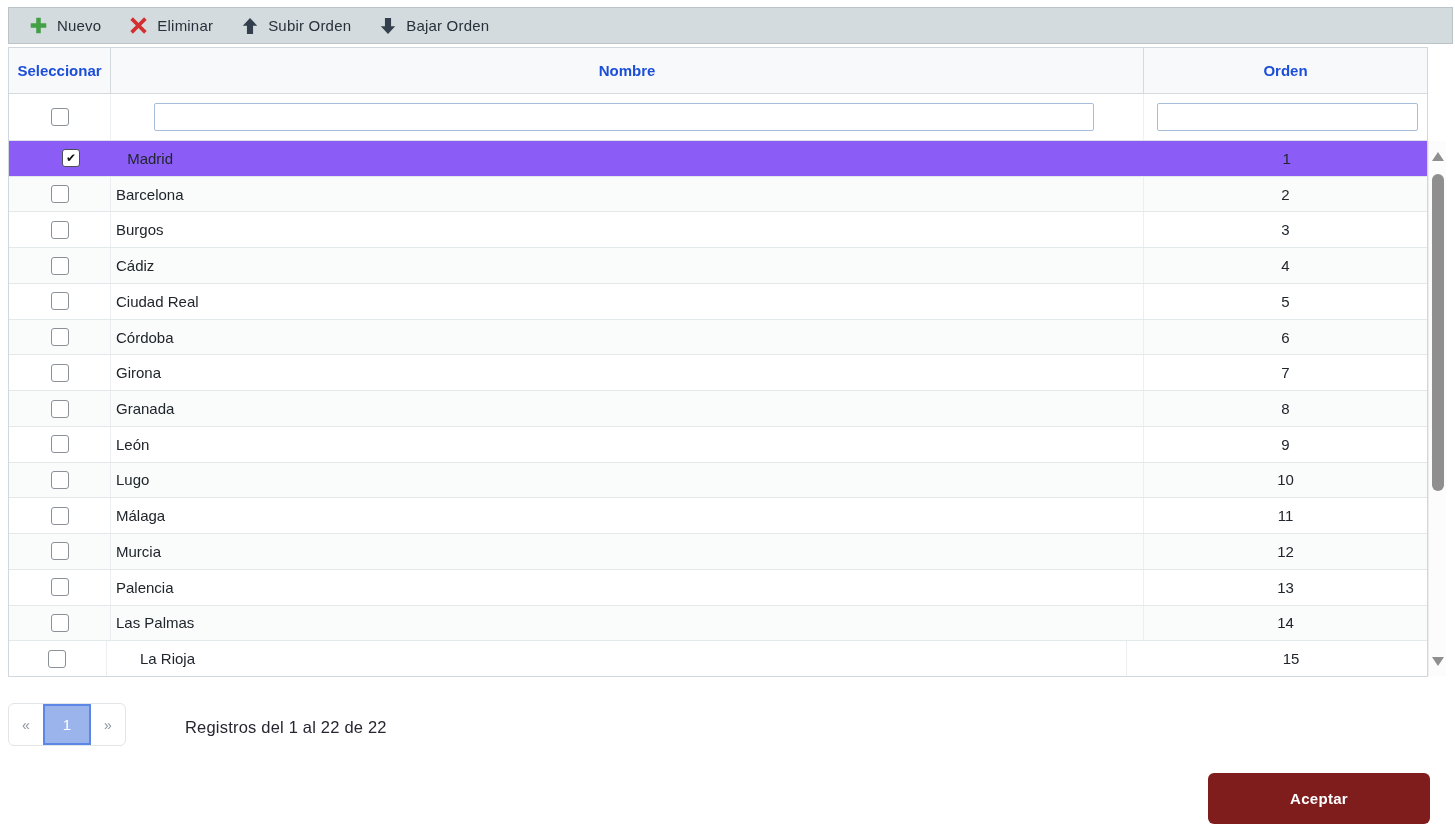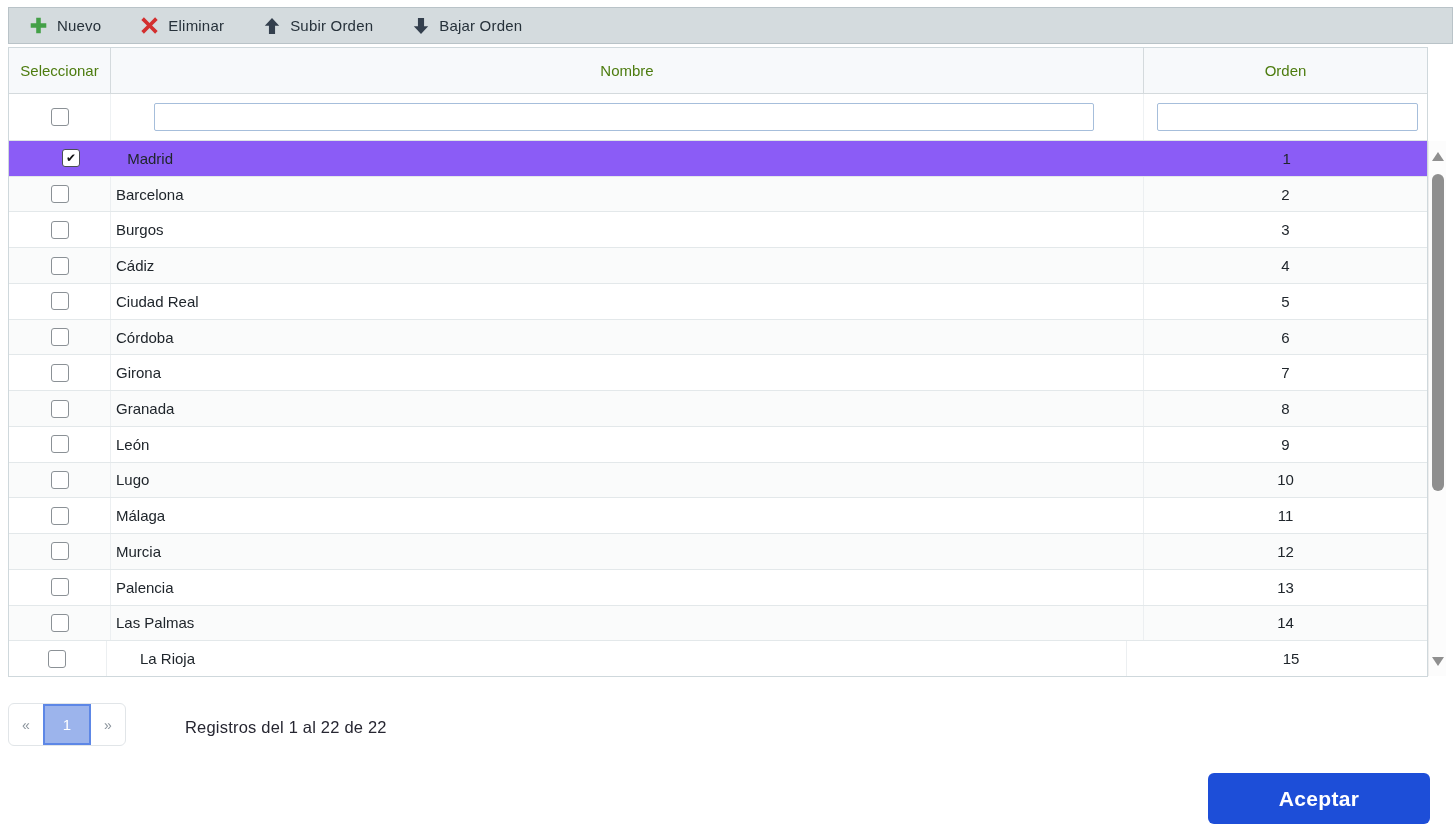--- a/index.html
+++ b/index.html
@@ -7,38 +7,38 @@
     width:1455px; height:831px; position:relative; overflow:hidden;
     background:#ffffff;
     font-family:"Liberation Sans", sans-serif;
     color:#20262c;
   }
 
   
   .toolbar {
     position:absolute; left:8px; top:7px; width:1437px; height:35px;
     background:#d4dbde; border:1px solid #b9c3c8;
-    display:flex; align-items:center; padding-left:6px; box-sizing:content-box;gap:11px;
+    display:flex; align-items:center; padding-left:6px; box-sizing:content-box;
   }
   .tb-btn {
     display:flex; align-items:center; gap:9px;
     padding:0 14px; height:100%; cursor:pointer;
     font-size:15px; color:#26313a; letter-spacing:.2px;
   }
   .tb-ico { display:flex; align-items:center; }
 
   
   .grid {
     position:absolute; left:8px; top:47px; width:1420px;
     border:1px solid #cfd8dc; box-sizing:border-box; background:#fff;
   }
   .thead { display:flex; height:45px; background:#f7f9fb; border-bottom:1px solid #d4dadd; }
   .th {
     display:flex; align-items:center; justify-content:center;
-    font-weight:normal; font-size:15px; color:#4d7c0f; box-sizing:border-box;
+    font-weight:bold; font-size:15px; color:#1d4ed8; box-sizing:border-box;
   }
   .c-sel   { width:102px;  }
   .c-name  { width:1033px; }
   .c-orden { width:283px;  }
   .th.c-sel, .th.c-name { border-right:1px solid #d4dadd; }
 
   .filter-row { display:flex; height:46px; background:#fff; border-bottom:1px solid #dde3e6; }
   .f-cell { display:flex; align-items:center; box-sizing:border-box; }
   .f-cell.c-sel { justify-content:center; border-right:1px solid #eef1f3; }
   .f-cell.c-name { padding-left:43px; border-right:1px solid #eef1f3; }
@@ -106,22 +106,22 @@
     color:#ffffff; font-size:15px; cursor:pointer;
   }
   .pg-summary {
     position:absolute; left:165px; top:718px;
     font-size:16.5px; color:#262631; letter-spacing:.2px;margin-left:20px;
   }
 
   
   .accept-btn {
     position:absolute; left:1208px; top:773px; width:222px; height:51px;
-    background:#1d4ed8; border:none; border-radius:6px;
-    color:#ffffff; font-family:inherit; font-size:21px; font-weight:bold;
+    background:#7f1d1d; border:none; border-radius:6px;
+    color:#ffffff; font-family:inherit; font-size:15px; font-weight:bold;
     display:flex; align-items:center; justify-content:center; cursor:pointer;
     letter-spacing:.3px;
   }
 </style>
 </head>
 <body>
 
 <div class="toolbar">
   <div class="tb-btn">
     <span class="tb-ico">

